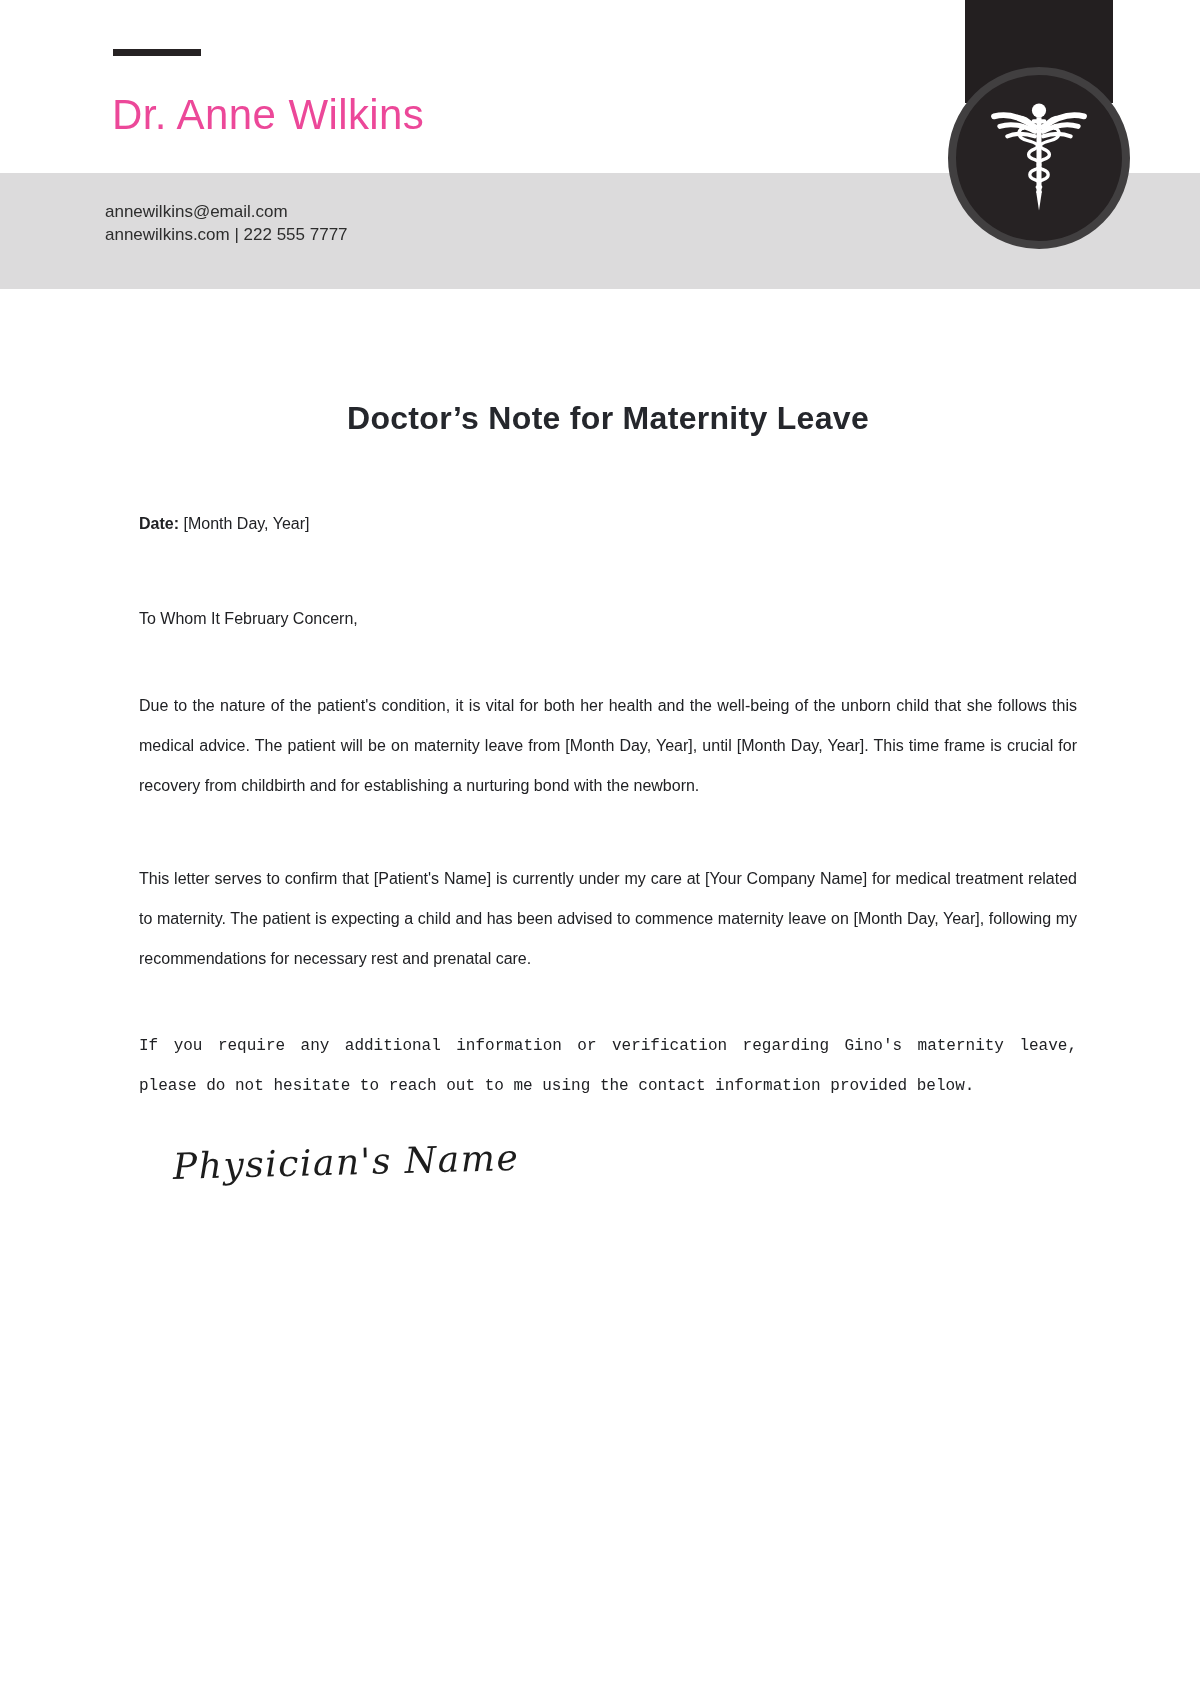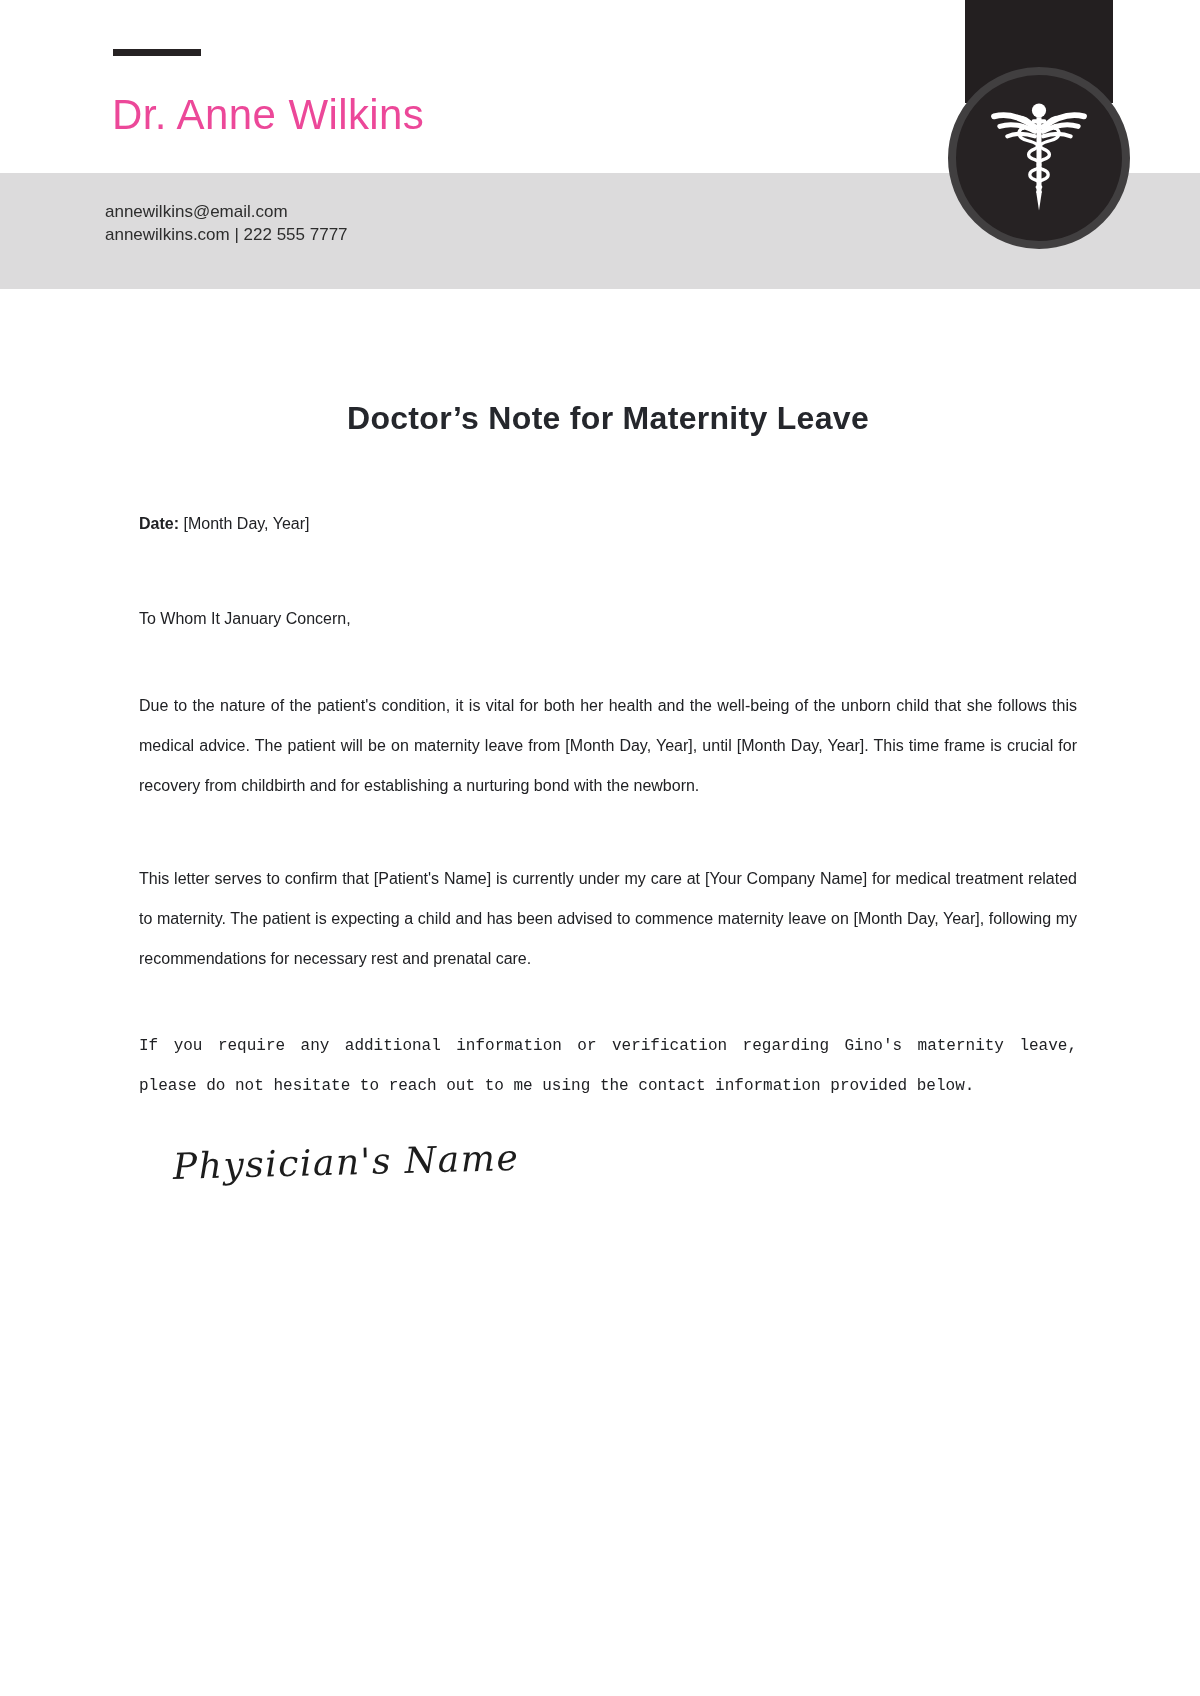--- a/index.html
+++ b/index.html
@@ -156,21 +156,21 @@
       </svg>
     </span>
   </div>
 
   <div class="letter">
 
     <h1 class="letter-title">Doctor’s Note for Maternity Leave</h1>
 
     <p class="line date-line"><span class="date-label">Date:</span><span> [Month Day, Year]</span></p>
 
-    <p class="line salutation">To Whom It January Concern,</p>
+    <p class="line salutation">To Whom It February Concern,</p>
 
     <p class="para para-2">Due to the nature of the patient's condition, it is vital for both her health and the well-being of the unborn child that she follows this medical advice. The patient will be on maternity leave from [Month Day, Year], until [Month Day, Year]. This time frame is crucial for recovery from childbirth and for establishing a nurturing bond with the newborn.</p>
 
     <p class="para para-1">This letter serves to confirm that [Patient's Name] is currently under my care at [Your Company Name] for medical treatment related to maternity. The patient is expecting a child and has been advised to commence maternity leave on [Month Day, Year], following my recommendations for necessary rest and prenatal care.</p>
 
     <p class="para para-3">If you require any additional information or verification regarding Gino's maternity leave, please do not hesitate to reach out to me using the contact information provided below.</p>
 
 
     <div class="signature">Physician's Name</div>
 

